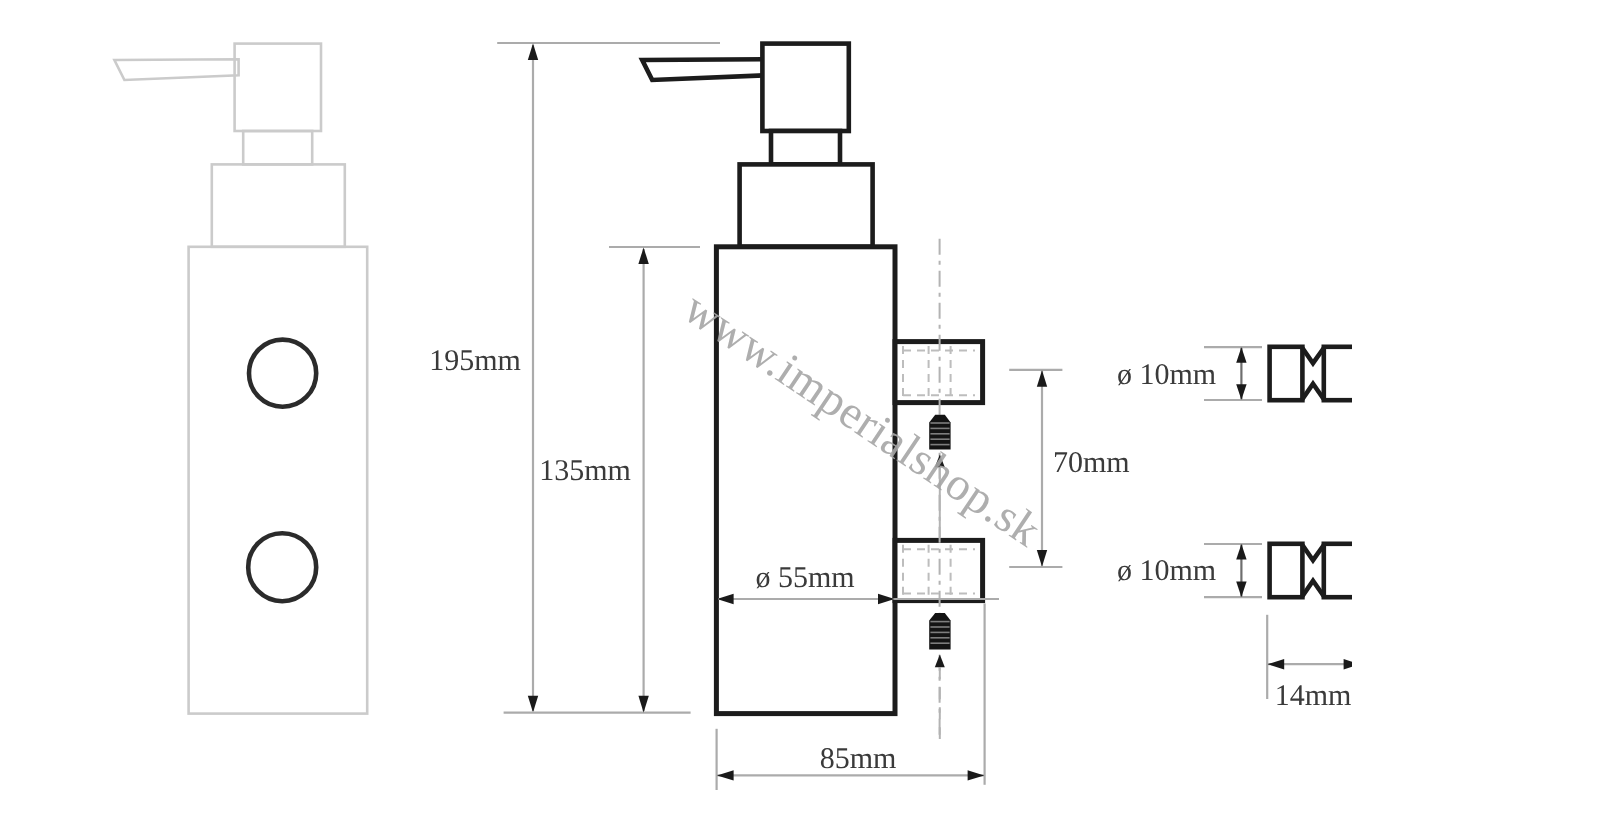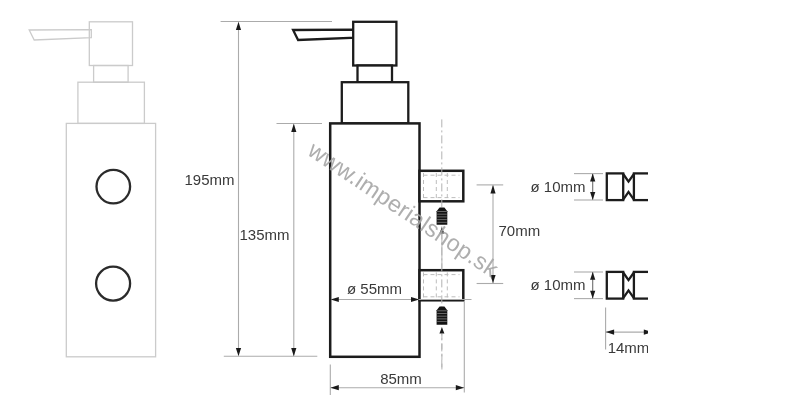--- a/index.html
+++ b/index.html
@@ -1,17 +1,17 @@
 <!DOCTYPE html>
 <html><head>
 <meta charset="utf-8">
 <style>
 html,body{margin:0;padding:0;background:#ffffff;}
 #page{position:relative;width:648px;height:410px;background:#ffffff;overflow:hidden;
-font-family:Liberation Sans, sans-serif;}
+font-family:Liberation Serif, serif;padding-left:28px;}
 </style>
 </head>
 <body>
 <div id="page">
 <svg width="800" height="410" viewBox="0 0 800 410" xmlns="http://www.w3.org/2000/svg">
 
 <rect x="0" y="0" width="800" height="410" fill="#ffffff"></rect>
 
 <g fill="none" stroke="#cbcbcb" stroke-width="1.3">
 

